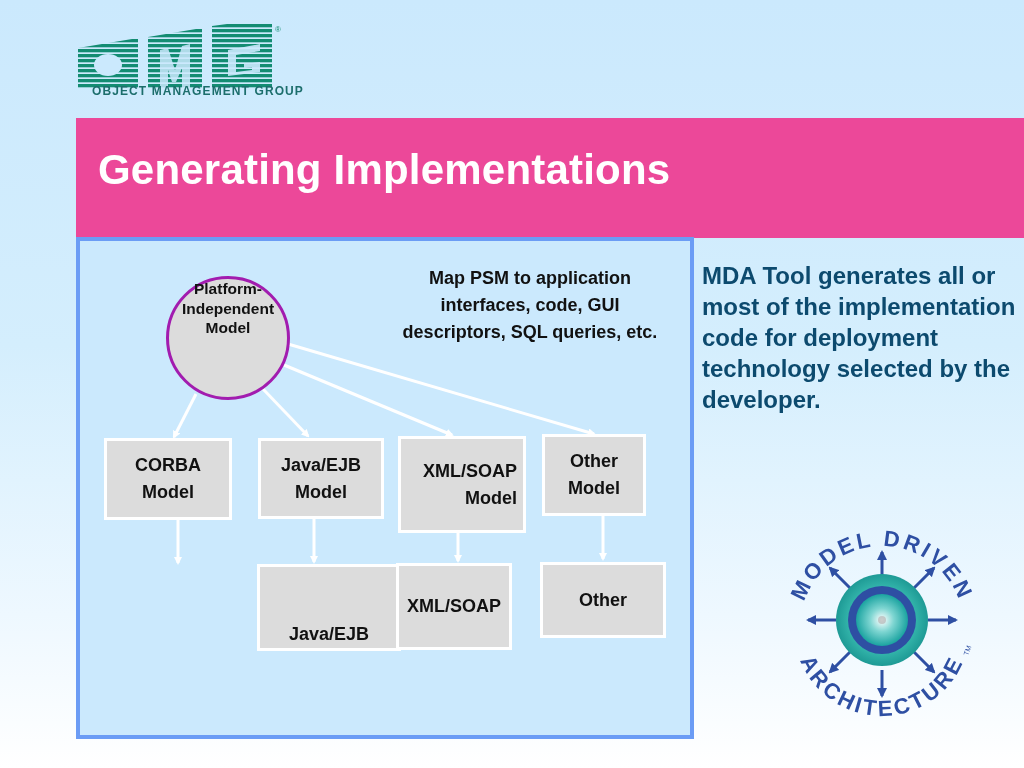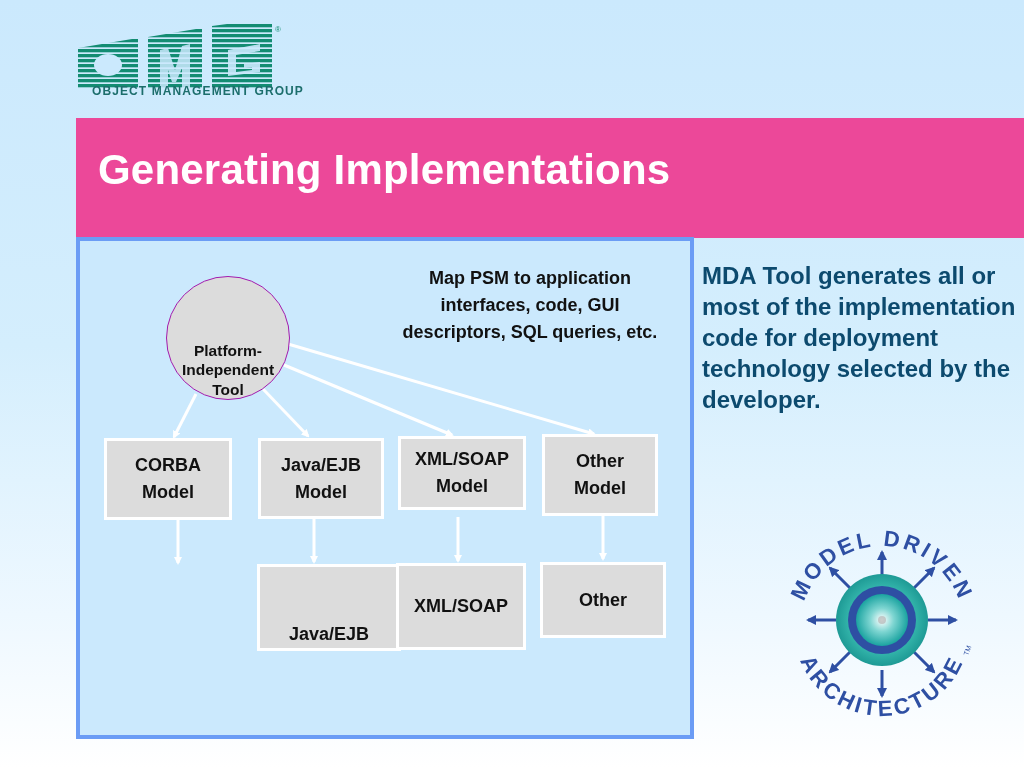--- a/index.html
+++ b/index.html
@@ -22,22 +22,22 @@
     position: absolute; left: 22px; top: 28px; margin: 0;
     font-size: 42px; font-weight: bold; color: #ffffff; letter-spacing: 0.2px;
   }
   .diagram-panel {
     position: absolute; left: 76px; top: 237px; width: 610px; height: 494px;
     background: #cbe9fd; border: 4px solid #6b9cf5; box-sizing: content-box;
   }
   .diagram-svg { position: absolute; left: 0; top: 0; }
   .pim {
     position: absolute; left: 86px; top: 35px; width: 124px; height: 124px; border-radius: 50%;
-    background: #dcdcdc; border: 1px solid #a21caf; box-sizing: border-box;
-    display: flex; align-items: flex-end; justify-content: center; text-align: center;
+    background: #dcdcdc; border: 3px solid #a21caf; box-sizing: border-box;
+    display: flex; align-items: flex-start; justify-content: center; text-align: center;
     font-weight: bold; font-size: 15.5px; line-height: 19.5px; color: #111;
   }
   .box {
     position: absolute; background: #dcdcdc; border: 3px solid #ffffff; box-sizing: border-box;
     display: flex; align-items: center; justify-content: center; text-align: center;
     font-weight: bold; font-size: 18px; line-height: 27px; color: #111;
   }
   .caption {
     position: absolute; left: 315px; top: 24px; width: 270px; text-align: center;
     font-weight: bold; font-size: 18px; line-height: 27px; color: #111;
@@ -92,43 +92,43 @@
     <line x1="98" y1="278" x2="98" y2="322" stroke="#fff" stroke-width="3" marker-end="url(#ah)"></line>
     <line x1="234" y1="278" x2="234" y2="321" stroke="#fff" stroke-width="3" marker-end="url(#ah)"></line>
     <line x1="378" y1="276" x2="378" y2="320" stroke="#fff" stroke-width="3" marker-end="url(#ah)"></line>
     <line x1="523" y1="274" x2="523" y2="318" stroke="#fff" stroke-width="3" marker-end="url(#ah)"></line>
   </svg>
 
   <div class="pim">
     <div>
       <div>Platform-</div>
       <div>Independent</div>
-      <div>Tool</div>
+      <div>Model</div>
     </div>
   </div>
 
   <div class="caption">Map PSM to application interfaces, code, GUI descriptors, SQL queries, etc.</div>
 
   <div class="box" style="left:24px;top:197px;width:128px;height:82px;padding:16px 24px;">
     <span>CORBA Model</span>
   </div>
   <div class="box" style="left:178px;top:197px;width:126px;height:81px;padding:0 32px;">
     <span>Java/EJB Model</span>
   </div>
-  <div class="box" style="left:318px;top:195px;width:128px;height:74px;padding:0 6px;">
+  <div class="box" style="left:318px;top:195px;width:128px;height:97px;padding:0 6px;text-align:right;">
     <span>XML/SOAP Model</span>
   </div>
-  <div class="box" style="left:462px;top:193px;width:116px;height:82px;padding:0 26px;">
+  <div class="box" style="left:462px;top:193px;width:104px;height:82px;padding:0 26px;">
     <span>Other Model</span>
   </div>
 
   <div class="box" style="left:177px;top:323px;width:144px;height:87px;align-items:flex-end;">
     <span>Java/EJB</span>
   </div>
-  <div class="box" style="left:316px;top:322px;width:130px;height:87px;">
+  <div class="box" style="left:316px;top:322px;width:116px;height:87px;">
     <span>XML/SOAP</span>
   </div>
   <div class="box" style="left:460px;top:321px;width:126px;height:76px;">
     <span>Other</span>
   </div>
 </div>
 
 <div class="side-text">MDA Tool generates all or most of the implementation code for deployment technology selected by the developer.</div>
 
 <div class="mda-logo">

